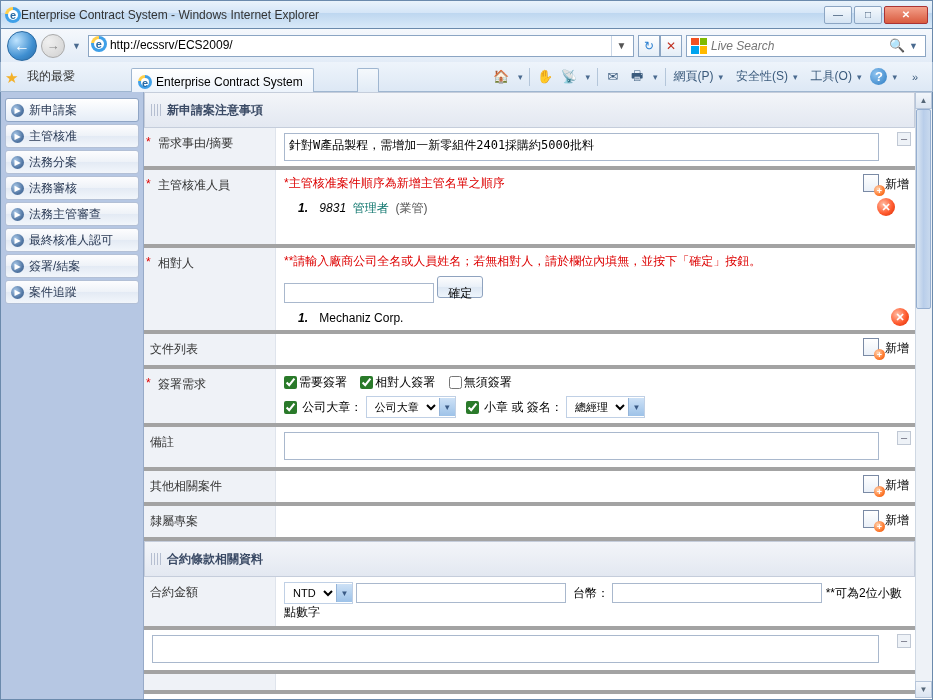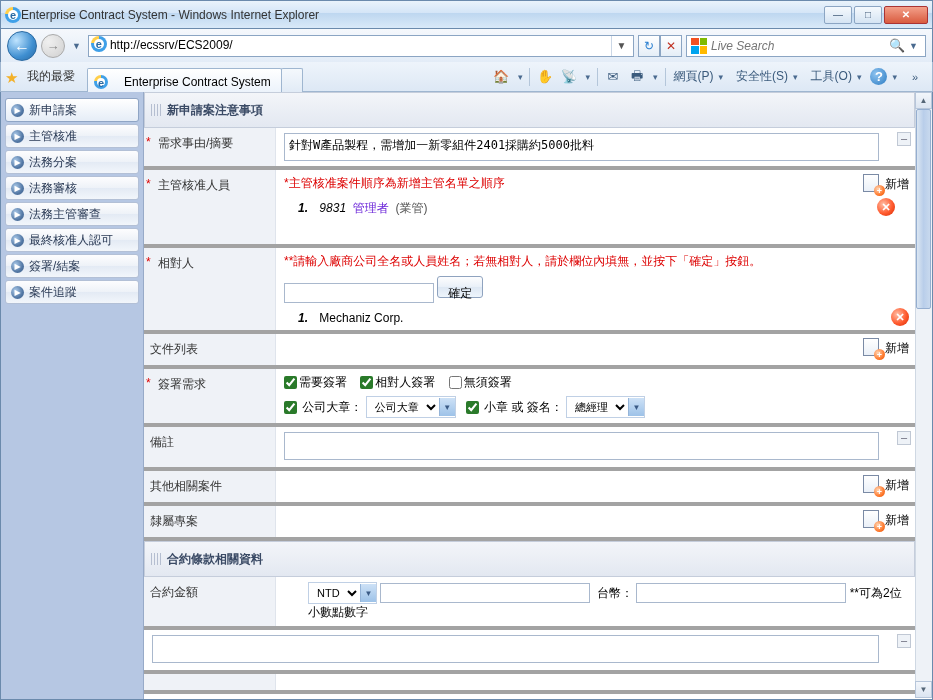--- a/index.html
+++ b/index.html
@@ -26,21 +26,21 @@
 .search { width:240px; height:22px; border:1px solid #8ba5c3; background:#fff; display:flex; align-items:center; padding:0 4px; }
 .search .live-icon { width:16px; height:16px; margin-right:4px; }
 .search input { border:none; outline:none; flex:1; font-size:12px; font-style:italic; color:#888; height:18px; }
 .search-btn { width:18px; color:#4a6a8f; text-align:center; font-size:13px; }
 
 
 .cmdbar { height:30px; background: linear-gradient(#eef4fb,#dde8f5); border:1px solid #9fb6d0; border-top:none; display:flex; align-items:center; padding:0 4px; }
 .fav-star { width:16px; height:16px; color:#f3b12a; font-size:15px; margin-right:2px; }
 .fav-label { padding:0 4px; color:#333; }
 .tabs { display:flex; align-items:flex-end; margin-left:8px; height:30px; }
-.tab { height:24px; border:1px solid #9fb6d0; border-bottom:none; background:linear-gradient(#fff,#ecf3fb); padding:3px 10px 0 6px; border-radius:2px 2px 0 0; display:flex; align-items:center; gap:16px; margin-right:-1px; }
+.tab { height:24px; border:1px solid #9fb6d0; border-bottom:none; background:linear-gradient(#fff,#ecf3fb); padding:3px 10px 0 6px; border-radius:2px 2px 0 0; display:flex; align-items:center; gap:4px; margin-right:-1px;margin-left:44px; }
 .tab.blank { width:22px; padding:0; background:linear-gradient(#f4f8fc,#e1ebf6); }
 .cmdbar-right { margin-left:auto; display:flex; align-items:center; gap:2px; color:#3a5a7c; }
 .cmd-icon { width:22px; height:22px; display:flex; align-items:center; justify-content:center; font-size:13px; border-radius:2px; }
 .cmd-sep { width:1px; height:18px; background:#b4c6da; margin:0 2px; }
 .cmd-menu { padding:0 4px; display:flex; align-items:center; gap:2px; height:22px; }
 .cmd-chev { width:26px; text-align:center; font-size:11px; }
 
 
 .viewport { display:flex; height: calc(700px - 29px - 33px - 30px); border-left:1px solid #6b8aac; border-right:1px solid #6b8aac; border-bottom:1px solid #6b8aac; }
 .sidebar { width:143px; background:#b6c7e3; padding:6px 4px; border-right:1px solid #97aac8; }
@@ -59,21 +59,21 @@
 
 .form-row { display:flex; border-bottom:4px solid #a3a3a3; min-height:32px; }
 .form-label { width:132px; background:#eff2f7; border-right:1px solid #dfe4ec; padding:7px 6px; color:#333; position:relative; }
 .form-label.req::before { content:"*"; color:#d00; position:absolute; left:2px; }
 .form-label.req { padding-left:14px; }
 .form-val { flex:1; padding:5px 8px; position:relative; }
 .form-val .textarea { width:calc(100% - 28px); height:28px; border:1px solid #a9b8cd; padding:3px 4px; font-size:12px; resize:none; display:block; }
 .red-note { color:#d00; }
 .ol-item { margin:8px 0 0 14px; }
 .ol-item b { font-weight:bold; font-style:italic; padding-right:8px; }
-.link { color:#6d28d9; }
+.link { color:#0f766e; }
 .paren { color:#555; }
 
 .action-col { position:absolute; right:6px; top:4px; display:flex; flex-direction:column; align-items:center; gap:4px; }
 .action-row { position:absolute; right:6px; top:4px; display:flex; align-items:center; gap:4px; }
 .add-btn { display:flex; align-items:center; gap:2px; cursor:default; }
 .doc-plus { width:20px; height:20px; position:relative; }
 .doc-plus .doc { width:16px; height:18px; border:1px solid #7a8aa5; background:linear-gradient(#fff,#eaf0f8); position:absolute; }
 .doc-plus .plus { position:absolute; right:-2px; bottom:-2px; width:11px; height:11px; border-radius:50%; background:radial-gradient(circle at 35% 35%,#ffd3b0,#ff7a2e 60%,#e04f00); color:#fff; font-size:9px; display:flex; align-items:center; justify-content:center; font-weight:bold; }
 .del-ball { width:18px; height:18px; border-radius:50%; background:radial-gradient(circle at 35% 35%,#ffbfa6,#ff5a2e 55%,#d32600); color:#fff; display:flex; align-items:center; justify-content:center; font-size:11px; font-weight:bold; cursor:default; }
 
@@ -342,21 +342,21 @@
             </div>
           </div>
         </div>
       </div>
 
       <div class="section-hdr">
         <div class="grip"></div>
         <span>合約條款相關資料</span>
       </div>
 
-      <div class="form-row" style="min-height:48px;gap:24px;">
+      <div class="form-row" style="min-height:48px;">
         <div class="form-label">合約金額</div>
         <div class="form-val">
           <span class="sel-blue-wrap">
               <select class="sel-blue" style="border:none;padding:1px 4px;"><option>NTD</option></select>
               <div class="sel-blue-btn">▼</div>
             </span>
           <input class="inline-input" style="width: 210px;">
           &nbsp;<span>台幣：</span>
           <input class="inline-input" style="width: 210px;">
           <span>**可為2位小數點數字</span>

